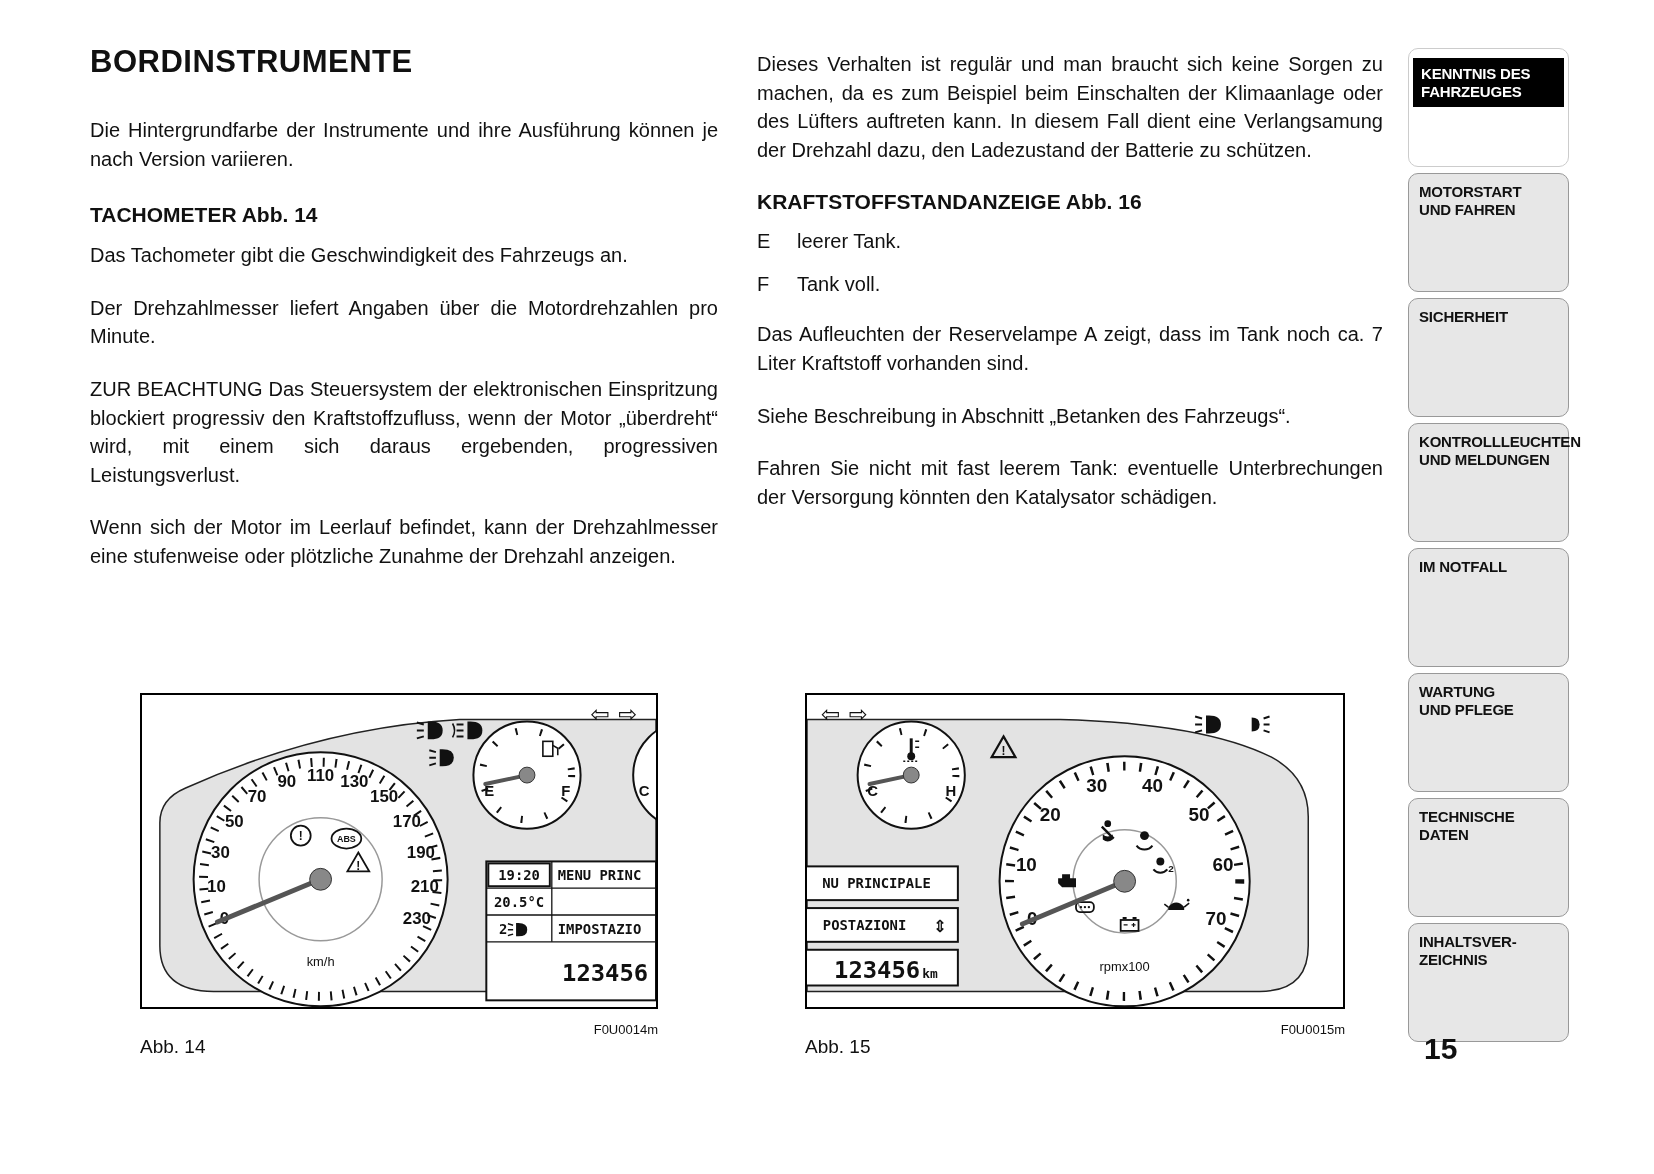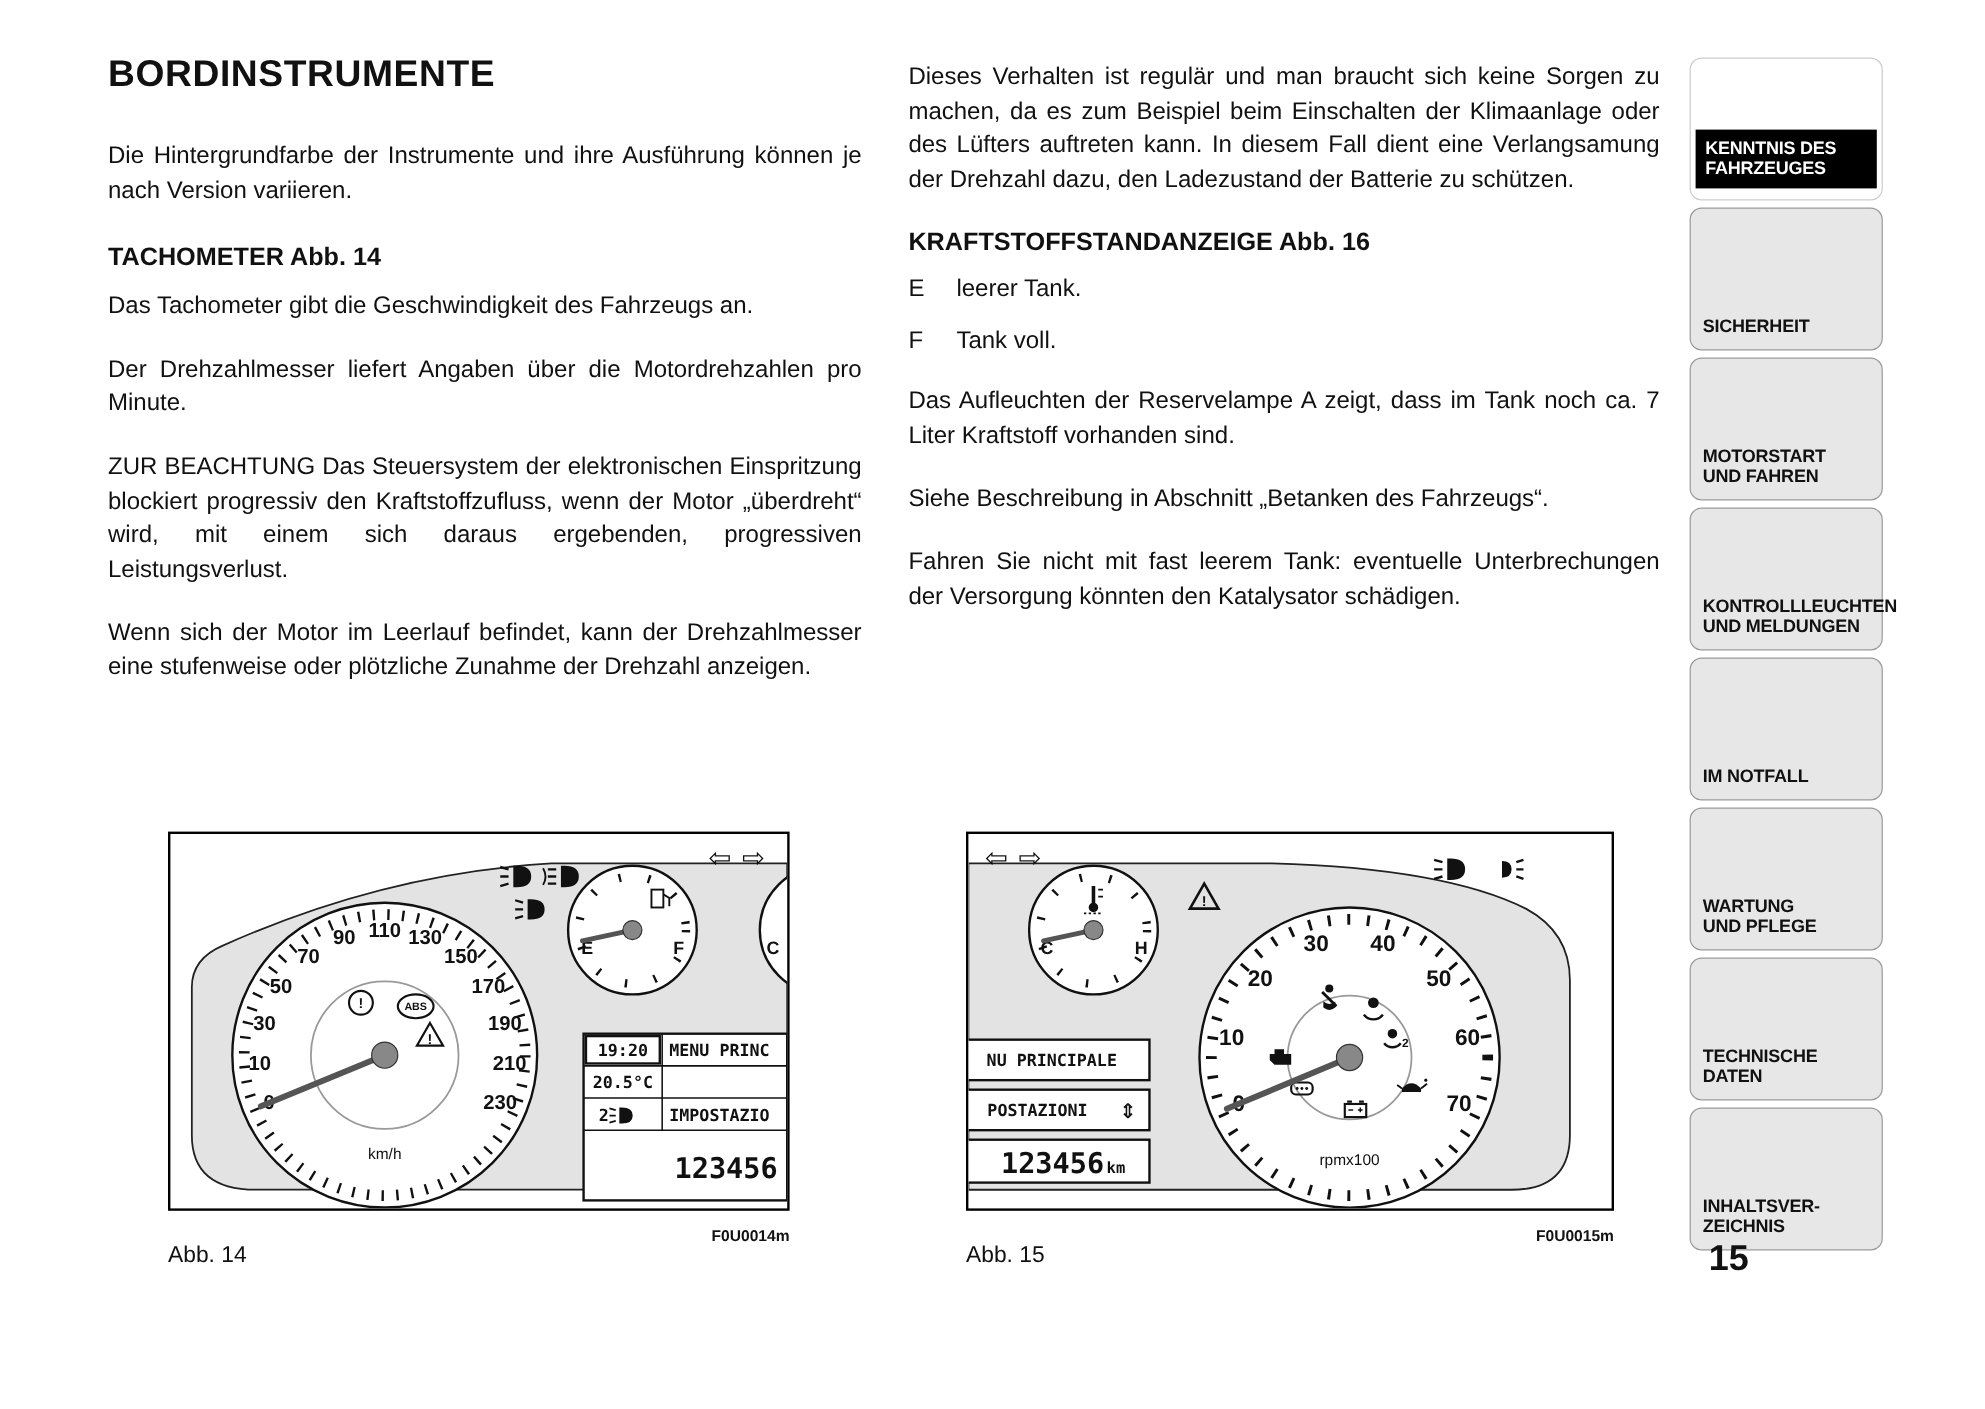--- a/index.html
+++ b/index.html
@@ -16,30 +16,30 @@
   .col-right h2.h{margin-top:26px}
   p.b{font-size:20px;line-height:1.43;text-align:justify;margin-bottom:24px}
   .kv{display:flex;font-size:20px;line-height:1.35;margin-bottom:16px}
   .kv .k{width:40px;flex:none}
 
   .figure{position:absolute;border:2px solid #000;background:#fff;overflow:hidden}
   #fig14{left:140px;top:693px;width:518px;height:316px}
   #fig15{left:805px;top:693px;width:540px;height:316px}
   .figure svg{display:block;width:100%;height:100%}
 
-  .figcode{position:absolute;font-size:13px;font-weight:bold;text-align:right}
+  .figcode{position:absolute;font-size:13px;font-weight:normal;text-align:right}
   #code14{left:140px;top:1022px;width:518px}
   #code15{left:805px;top:1022px;width:540px}
   .figcaption{position:absolute;font-size:19px}
   #cap14{left:140px;top:1036px}
   #cap15{left:805px;top:1036px}
 
   .sidebar{position:absolute;left:1408px;top:48px;width:161px}
   .tab{height:119px;margin-bottom:6px;border:1px solid #999;border-radius:10px;
-       background:#e7e7e7;display:flex;align-items:flex-end;padding:9px 10px}
+       background:#e7e7e7;display:flex;align-items:flex-start;padding:9px 10px}
   .tab-label{font-size:15px;font-weight:bold;line-height:1.18;letter-spacing:-.2px;
        white-space:pre-line;color:#111}
   .tab.active{background:#fff;border-color:#ccc;padding:9px 4px}
   .tab.active .tab-label{background:#000;color:#fff;width:100%;padding:7px 8px}
 
   .pagenum{position:absolute;left:1424px;top:1032px;font-size:30px;font-weight:bold}
 
   
   text{fill:#111}
   .gnum{font-family:"Liberation Sans",sans-serif;font-size:17px;font-weight:bold;
@@ -288,27 +288,27 @@
 <div class="figcaption" id="cap14">Abb. 14</div>
 <div class="figcode" id="code15">F0U0015m</div>
 <div class="figcaption" id="cap15">Abb. 15</div>
 
 <div class="sidebar">
   <div class="tab active">
     <span class="tab-label">KENNTNIS DES
 FAHRZEUGES</span>
   </div>
   <div class="tab">
-    <span class="tab-label">SICHERHEIT</span>
-  </div>
-  <div class="tab">
     <span class="tab-label">MOTORSTART
 UND FAHREN</span>
   </div>
   <div class="tab">
+    <span class="tab-label">SICHERHEIT</span>
+  </div>
+  <div class="tab">
     <span class="tab-label">KONTROLLLEUCHTEN
 UND MELDUNGEN</span>
   </div>
   <div class="tab">
     <span class="tab-label">IM NOTFALL</span>
   </div>
   <div class="tab">
     <span class="tab-label">WARTUNG
 UND PFLEGE</span>
   </div>

